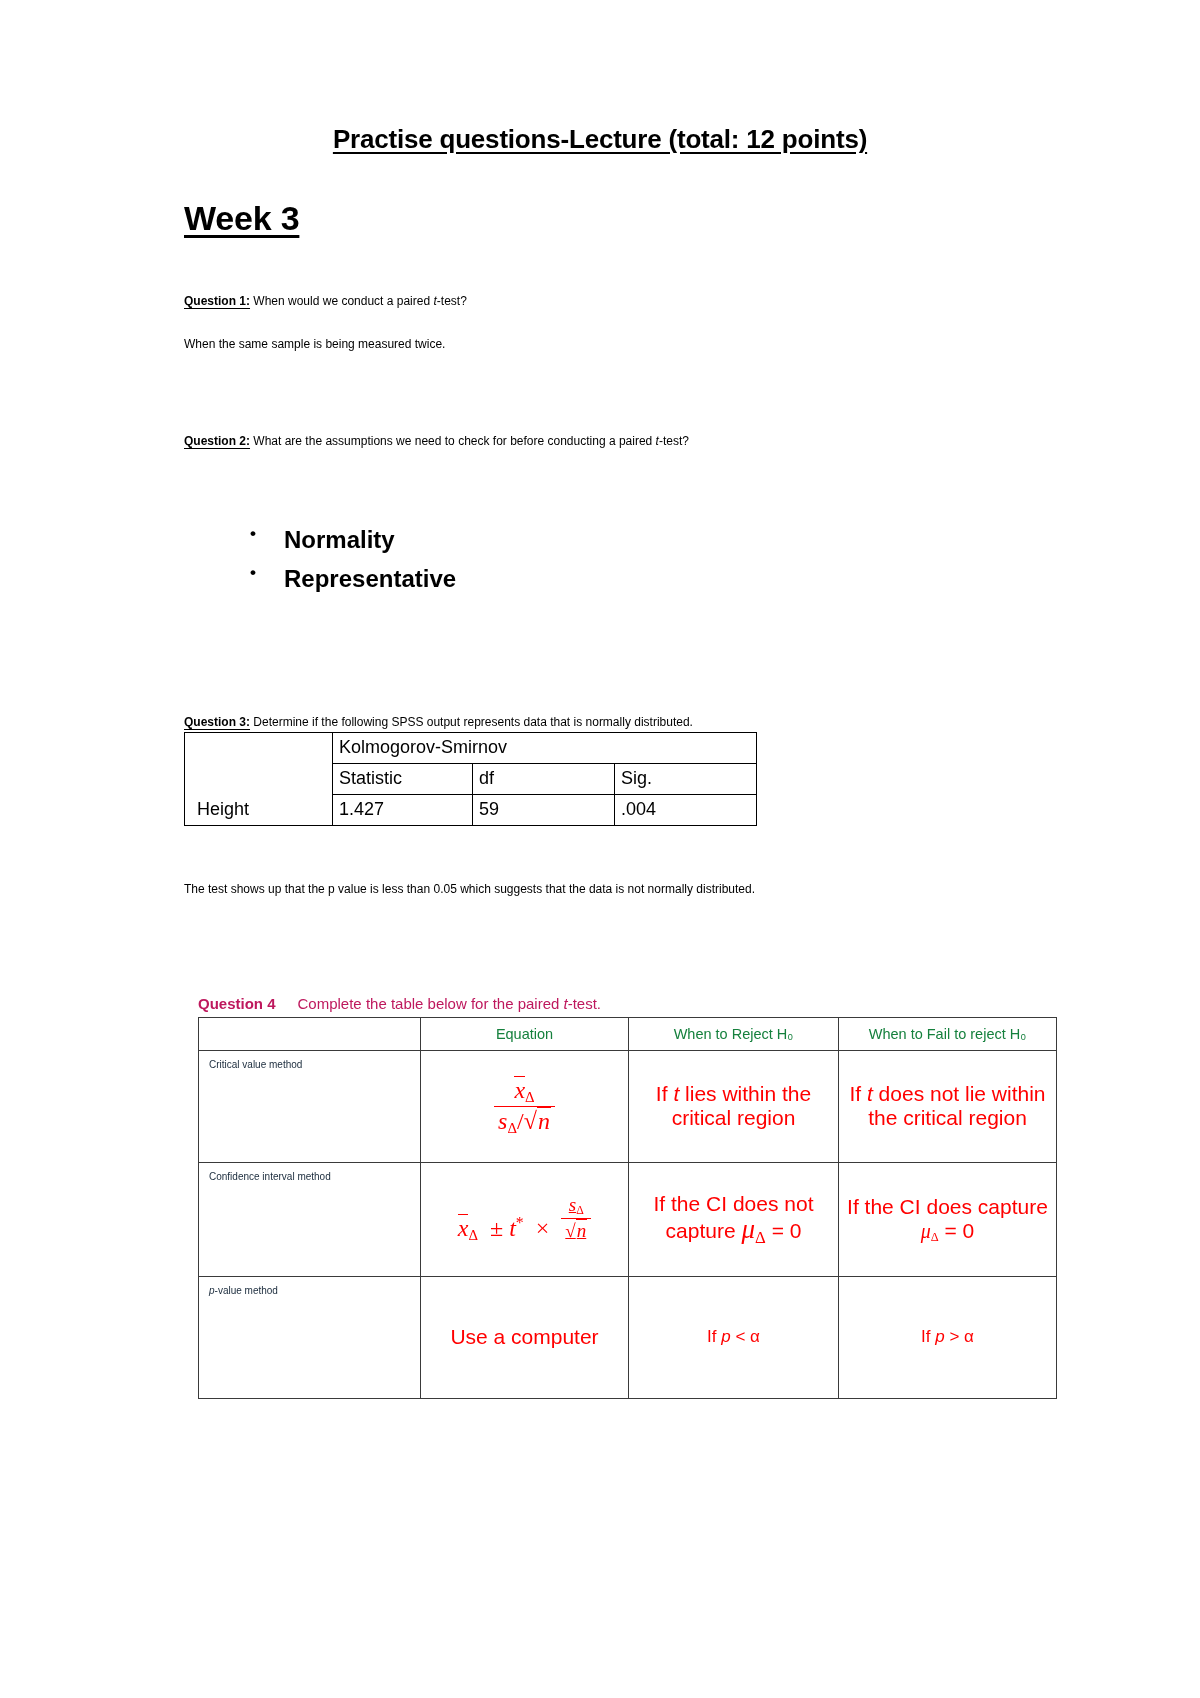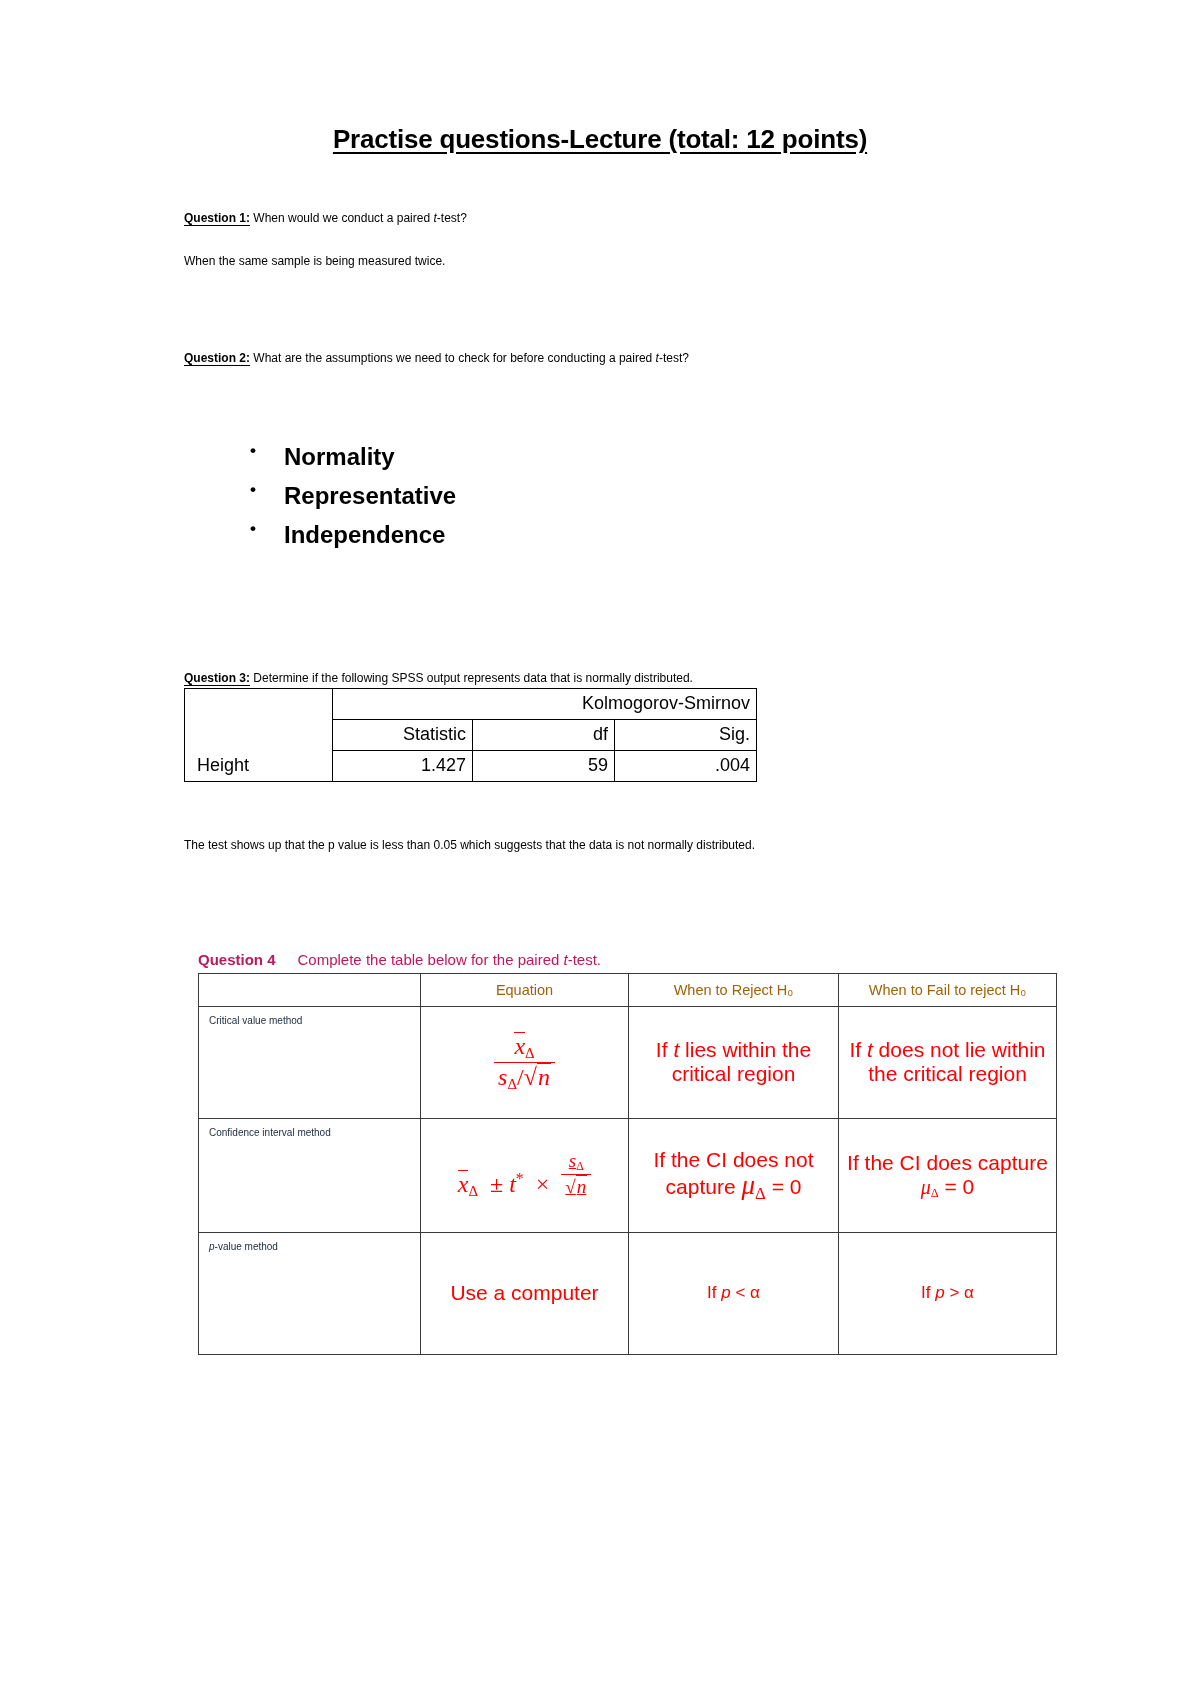--- a/index.html
+++ b/index.html
@@ -88,21 +88,21 @@
     border-collapse: collapse;
     table-layout: fixed;
     width: 572px;
     margin-top: 2px;
   }
   .spss-table td {
     border: 1.3px solid #000000;
     font-size: 18px;
     height: 26px;
     padding: 2px 6px;
-    text-align: right;
+    text-align: left;
     vertical-align: middle;
   }
   .spss-table td.blank-cell { border-bottom-color: transparent; }
   .spss-table td.rowhead {
     text-align: left;
     padding-left: 12px;
   }
   .col-label { width: 148px; }
   .col-stat  { width: 140px; }
   .col-df    { width: 142px; }
@@ -131,21 +131,21 @@
     border: 1.6px solid #3a3a3a;
   }
   .q4-table td, .q4-table th {
     border: 1.4px solid #3a3a3a;
     vertical-align: middle;
     padding: 4px 6px;
   }
   .q4-table th {
     font-size: 14.5px;
     font-weight: normal;
-    color: #a16207;
+    color: #15803d;
     text-align: center;
     height: 24px;
   }
   .q4-c1 { width: 222px; }
   .q4-c2 { width: 208px; }
   .q4-c3 { width: 210px; }
   .q4-c4 { width: 218px; }
 
   .q4-table td.method {
     font-size: 10px;
@@ -216,20 +216,21 @@
   }
   .upright { font-style: normal; }
 </style>
 </head>
 <body>
 
 <div class="page">
 
   <div class="doc-title">Practise questions-Lecture (total: 12 points)</div>
 
+  <div class="week-heading">Week 3</div>
 
   <div class="gap-q1"></div>
 
   <p class="para">
     <span class="q-label">Question 1:</span><span> When would we conduct a paired </span><span class="ital">t</span><span>-test?</span>
   </p>
 
   <div class="gap-a1"></div>
 
   <p class="para">When the same sample is being measured twice.</p>
@@ -238,21 +239,20 @@
 
   <p class="para">
     <span class="q-label">Question 2:</span><span> What are the assumptions we need to check for before conducting a paired </span><span class="ital">t</span><span>-test?</span>
   </p>
 
   <div style="height:72px;"></div>
 
   <ul class="bullets">
     <li>Normality</li>
     <li>Representative</li>
-    <li>Independence</li>
   </ul>
 
   <div style="height:116px;"></div>
 
   <p class="para">
     <span class="q-label">Question 3:</span><span> Determine if the following SPSS output represents data that is normally distributed.</span>
   </p>
 
   <table class="spss-table">
     <colgroup>

